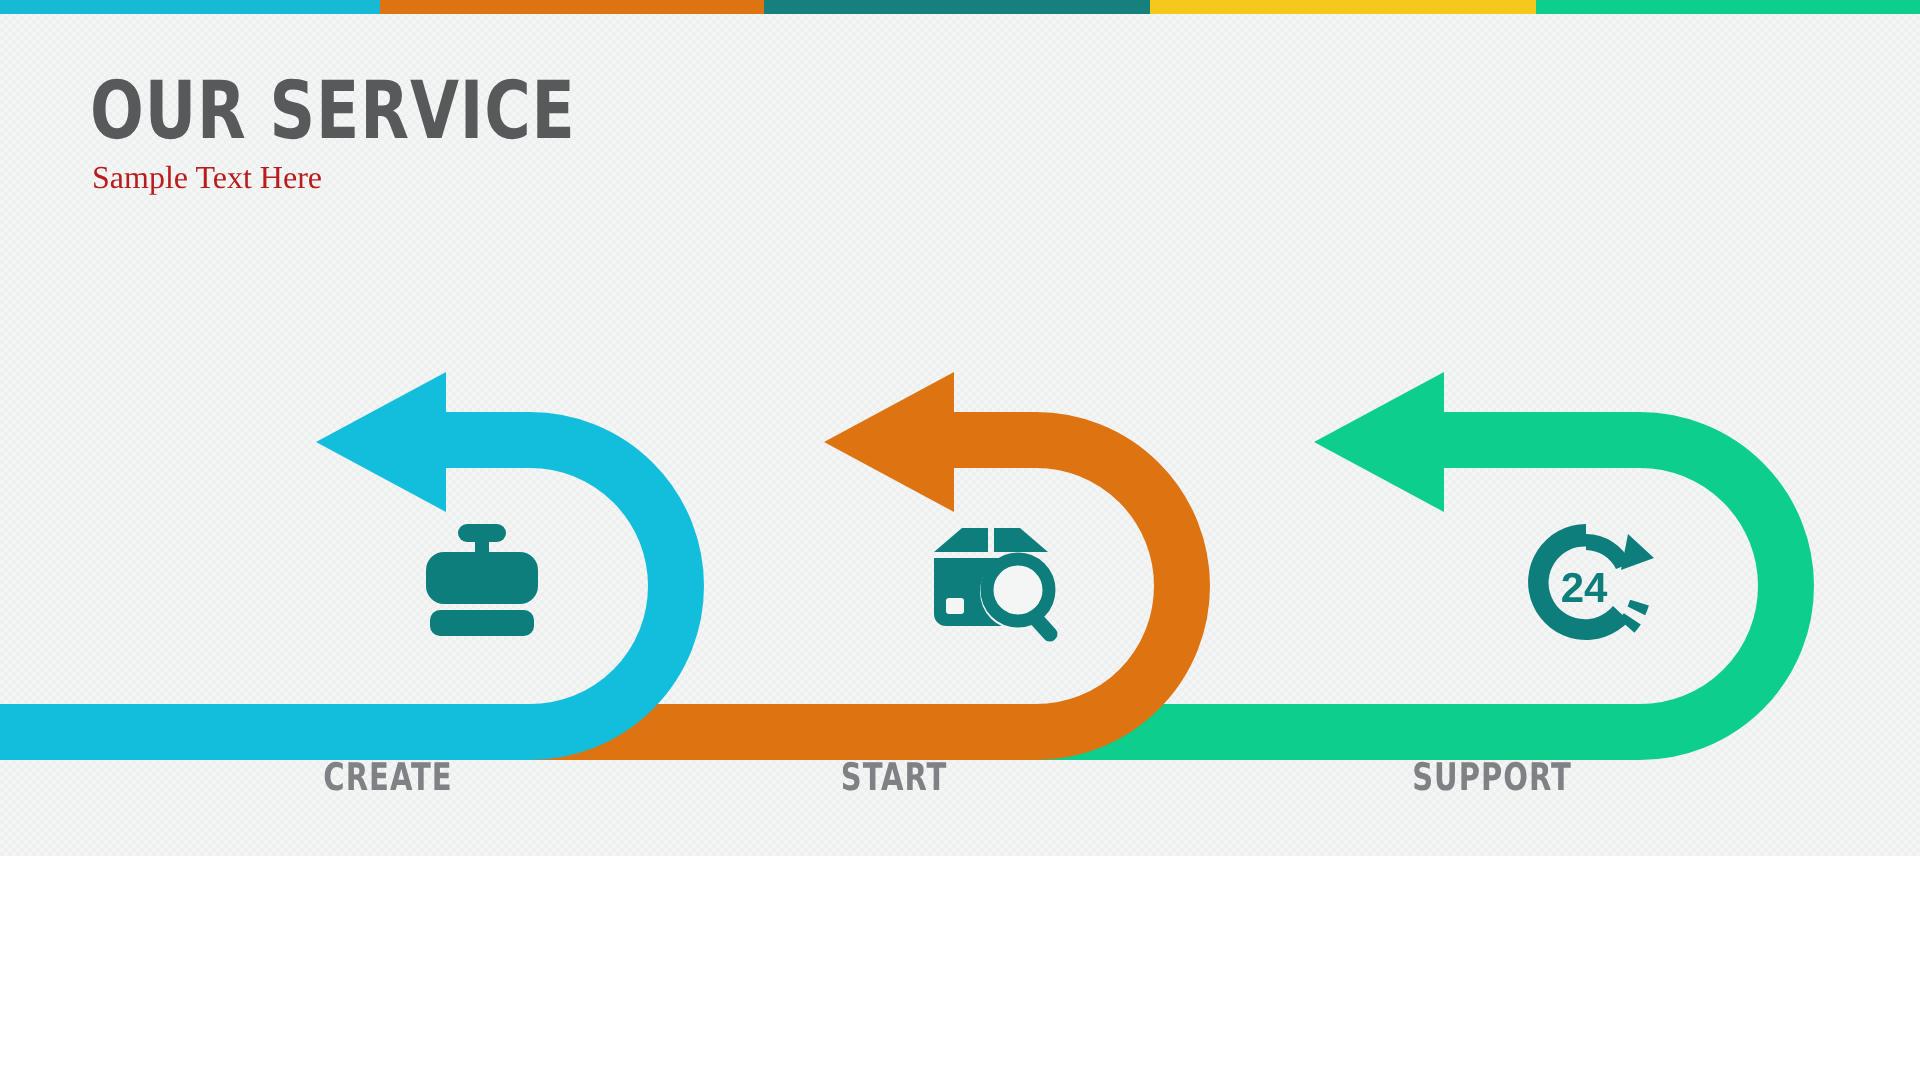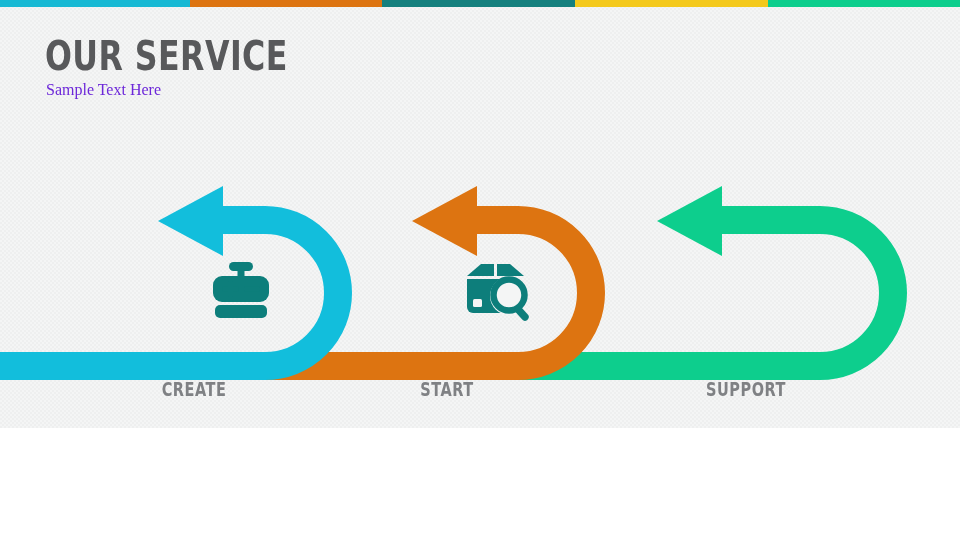--- a/index.html
+++ b/index.html
@@ -105,21 +105,21 @@
   <div id="topbar">
     <div class="seg" style="background: rgb(23, 185, 212); width: 190px;"></div>
     <div class="seg" style="background: rgb(221, 116, 17); width: 192px;"></div>
     <div class="seg" style="background: rgb(21, 128, 126); width: 193px;"></div>
     <div class="seg" style="background: rgb(244, 201, 28); width: 193px;"></div>
     <div class="seg" style="background: rgb(13, 206, 141); width: 192px;"></div>
   </div>
 
   <div id="header">
     <h1 id="page-title" style="color: rgb(88, 89, 91);">OUR SERVICE</h1>
-    <div id="page-subtitle" style="color: #6d28d9;">Sample Text Here</div>
+    <div id="page-subtitle" style="color: #b91c1c;">Sample Text Here</div>
   </div>
 
   <div id="diagram">
     <svg width="960" height="200" viewBox="0 0 960 200" xmlns="http://www.w3.org/2000/svg">
 
       <g>
         <path id="path-support" d="M 720 40 L 820 40 A 52 52 0 0 1 820 186 L 0 186" fill="none" stroke="#0dce8d" stroke-width="28" stroke-linecap="butt"></path>
         <polygon id="head-support" points="657,41 722,6 722,76" fill="#0dce8d"></polygon>
       </g>
 
@@ -172,18 +172,34 @@
 
           <circle cx="48" cy="41" r="19" fill="#f4f5f5"></circle>
 
           <circle cx="48" cy="40" r="15.5" fill="none" stroke="#0d7e7b" stroke-width="6.5"></circle>
 
           <rect x="57" y="50" width="7.5" height="17" rx="3.6" transform="rotate(-42 60.7 58.5)"></rect>
         </g>
       </svg>
     </div>
 
+    <div class="icon-holder" style="left:757px; top:75px;">
+      <svg viewBox="0 0 72 72" xmlns="http://www.w3.org/2000/svg">
+        <g fill="#0d7e7b">
+
+          <path d="M36 7 A29 29 0 1 0 57.5 55.5 L49.5 48 A18.2 18.2 0 1 1 36 18.2 Z"></path>
+
+          <path d="M52.5 54.5 L60.2 61.4 A36 36 0 0 0 63.4 57.3 L54.9 51.6 Z"></path>
+          <path d="M56.8 48.3 L65.6 52.6 A36 36 0 0 0 67.4 47.7 L58.1 44.9 Z"></path>
+
+          <path d="M57 12 L70 24 L53.5 30 Z"></path>
+          <path d="M36 12 A25 25 0 0 1 58.5 26.5 L51 29.5 A17 17 0 0 0 36 20 Z"></path>
+        </g>
+
+        <text x="35" y="46" text-anchor="middle" font-family="'Liberation Sans', sans-serif" font-weight="700" font-size="21" fill="#0d7e7b">24</text>
+      </svg>
+    </div>
   </div>
 
   <div class="step-label" style="left: 94px; color: rgb(127, 129, 132);">CREATE</div>
   <div class="step-label" style="left: 347px; color: rgb(127, 129, 132);">START</div>
   <div class="step-label" style="left: 646px; color: rgb(127, 129, 132);">SUPPORT</div>
 </div>
 
 </body></html>

